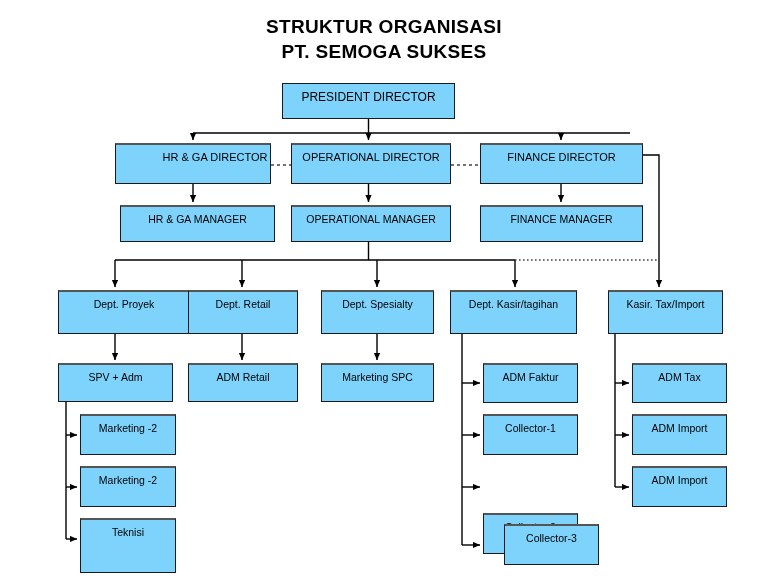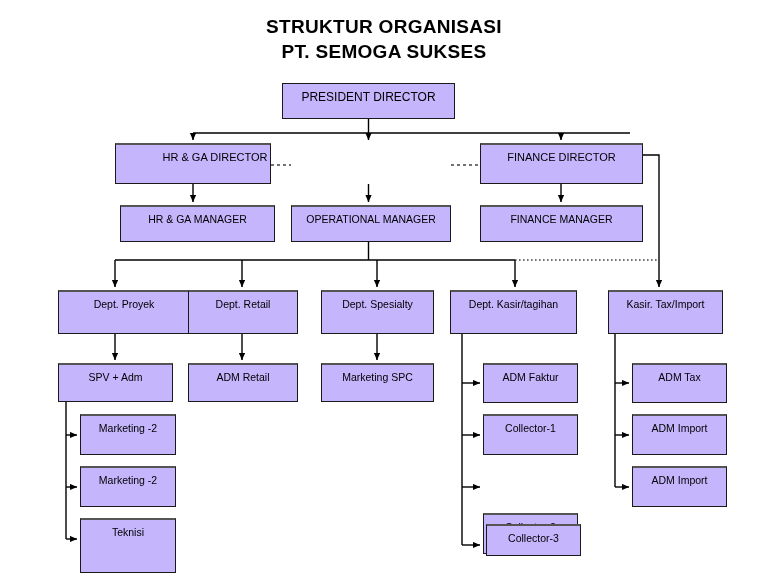--- a/index.html
+++ b/index.html
@@ -32,21 +32,21 @@
     font-size: 19px;
     font-weight: bold;
     letter-spacing: 0.3px;
     color: #000000;
     line-height: 25px;
     white-space: pre-line;
   }
   .node {
     position: absolute;
     box-sizing: border-box;
-    background: #c4b5fd;
+    background: #7dd3fc;
     border: 1px solid #1a1a1a;
     border-top-color: #555555;
     border-top-width: 2px;
     color: #000000;
     font-size: 11px;
     text-align: center;
     padding-top: 6px;
     z-index: 2;
   }
   .node.lvl1 { font-size: 12px; border-top-width: 1px; border-top-color: #1a1a1a; }
@@ -129,20 +129,23 @@
   </svg>
 
   <div class="node lvl1" style="left:282px; top:83px; width:173px; height:36px;">
     <span>PRESIDENT DIRECTOR</span>
   </div>
 
   <div class="node lvl2" style="left:115px; top:143px; width:156px; height:41px;padding-left:44px;">
     <span>HR &amp; GA DIRECTOR</span>
   </div>
 
+  <div class="node lvl2" style="left:291px; top:143px; width:160px; height:41px;">
+    <span>OPERATIONAL DIRECTOR</span>
+  </div>
 
   <div class="node lvl2" style="left:480px; top:143px; width:163px; height:41px;">
     <span>FINANCE DIRECTOR</span>
   </div>
 
   <div class="node lvl3" style="left:120px; top:205px; width:155px; height:37px;">
     <span>HR &amp; GA MANAGER</span>
   </div>
 
   <div class="node lvl3" style="left:291px; top:205px; width:160px; height:37px;">
@@ -206,21 +209,21 @@
   </div>
 
   <div class="node leaf" style="left:483px; top:414px; width:95px; height:41px;">
     <span>Collector-1</span>
   </div>
 
   <div class="node leaf" style="left:483px; top:466px; width:95px; height:41px;margin-top:47px;">
     <span>Collector-2</span>
   </div>
 
-  <div class="node leaf" style="left:486px; top:524px; width:95px; height:32px;">
+  <div class="node leaf" style="left:504px; top:524px; width:95px; height:41px;">
     <span>Collector-3</span>
   </div>
 
   <div class="node leaf" style="left:632px; top:414px; width:95px; height:41px;">
     <span>ADM Import</span>
   </div>
 
   <div class="node leaf" style="left:632px; top:466px; width:95px; height:41px;">
     <span>ADM Import</span>
   </div>

